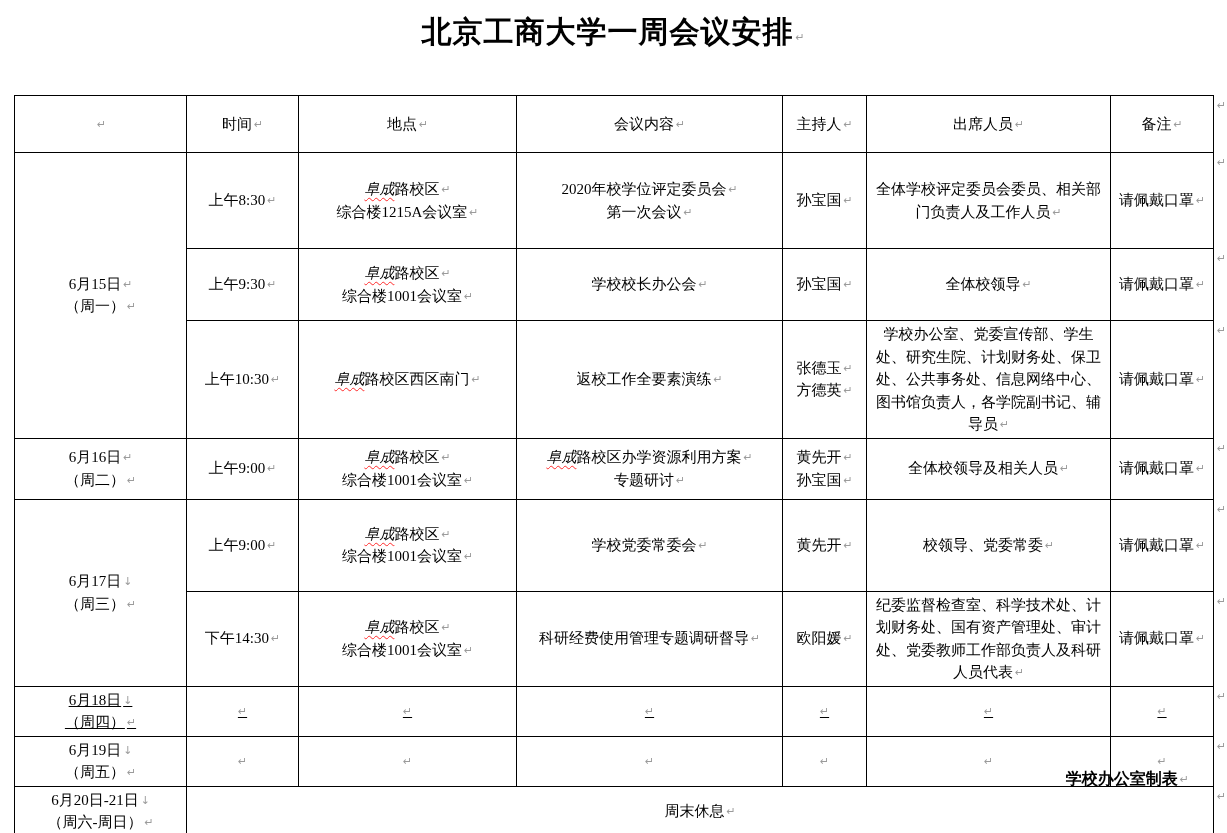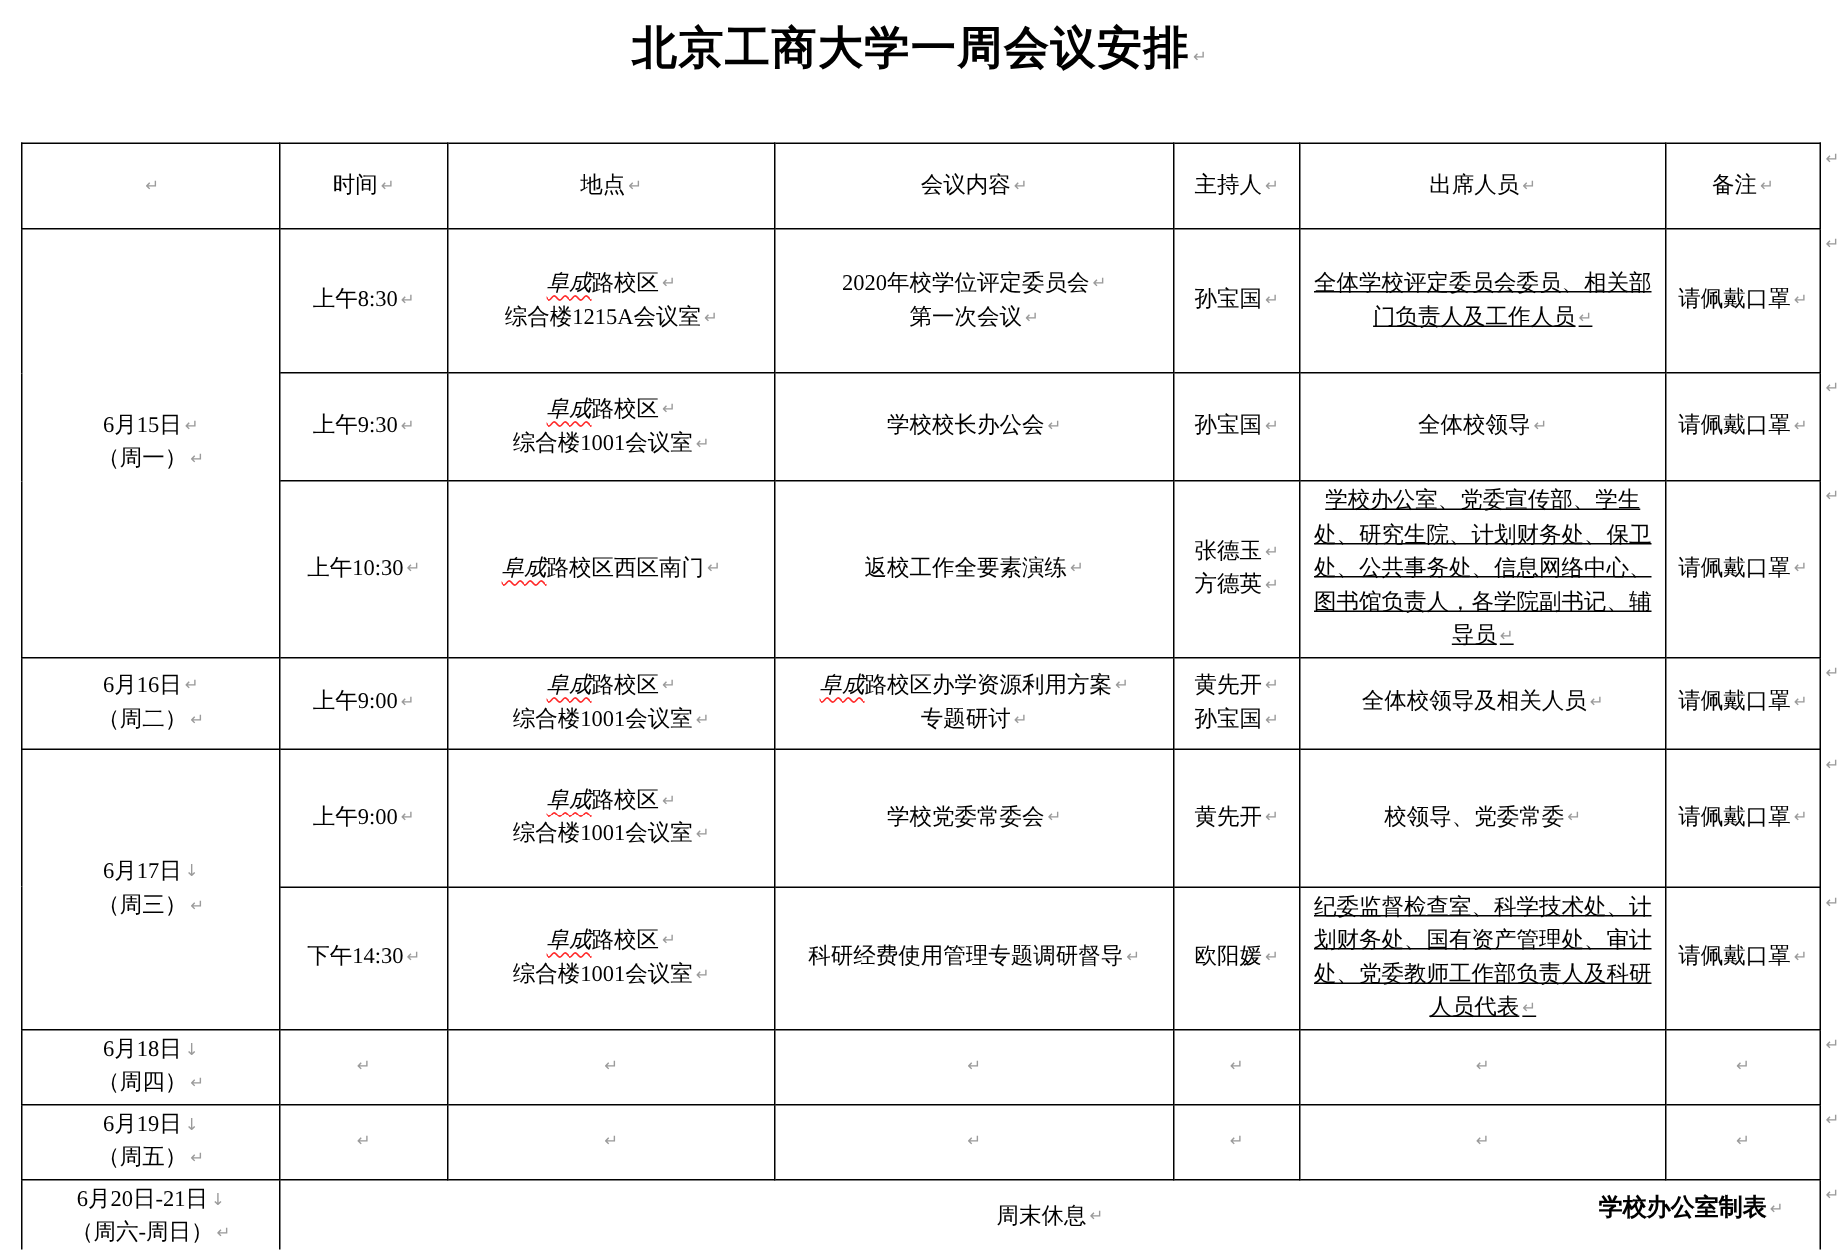--- a/index.html
+++ b/index.html
@@ -33,37 +33,37 @@
   .table-wrap { position:absolute; left:14px; top:95px; width:1199px; }
   table.schedule {
     border-collapse:collapse; table-layout:fixed; width:1199px;
   }
   table.schedule th, table.schedule td {
     border:1.5px solid #000; font-size:15px; font-weight:normal;
     text-align:center; vertical-align:middle; padding:2px 6px; line-height:1.5;
     overflow:hidden;
   }
   th.bold { font-weight:bold; }
-  td.align-left { text-align:left; text-align:justify; line-height:1.35; padding:2px 8px;text-decoration:underline; }
+  td.align-left { text-align:left; text-align:justify; line-height:1.35; padding:2px 8px; }
   .line { display:block; }
   .squiggle {
     text-decoration-line:underline; text-decoration-style:wavy;
     text-decoration-color:#ff2a2a; text-decoration-thickness:1px;
     text-underline-offset:3px;
     font-style:italic;
   }
   td.weekend-note { padding-right:320px; }
   td.empty-cell .mark { margin-left:0; }
 
   .row-end-mark {
     position:absolute; color:#9b9b9b; font-size:11px;
     font-family:"DejaVu Sans","Liberation Sans",sans-serif;
   }
   .footer {
-    position:absolute; right:38px; top:795px;
+    position:absolute; right:38px; top:769px;
     font-weight:bold; font-size:16px;
   }
 </style>
 </head>
 <body>
 
 <div class="page">
 
   <div class="title">
     <span>北京工商大学一周会议安排</span><span class="mark">↵</span>
@@ -227,21 +227,21 @@
             <td>
               <div class="line">欧阳媛<span class="mark">↵</span></div>
             </td>
             <td class="align-left">
               <div class="line">纪委监督检查室、科学技术处、计划财务处、国有资产管理处、审计处、党委教师工作部负责人及科研人员代表<span class="mark">↵</span></div>
             </td>
             <td>
               <div class="line">请佩戴口罩<span class="mark">↵</span></div>
             </td>
           </tr>
-          <tr style="height: 44px;">
+          <tr style="height: 44px; text-decoration: underline;">
             <td>
               <div class="line">6月18日<span class="mark">↓</span></div>
               <div class="line">（周四）<span class="mark">↵</span></div>
             </td>
             <td class="empty-cell"><span class="mark">↵</span></td>
             <td class="empty-cell"><span class="mark">↵</span></td>
             <td class="empty-cell"><span class="mark">↵</span></td>
             <td class="empty-cell"><span class="mark">↵</span></td>
             <td class="empty-cell"><span class="mark">↵</span></td>
             <td class="empty-cell"><span class="mark">↵</span></td>

